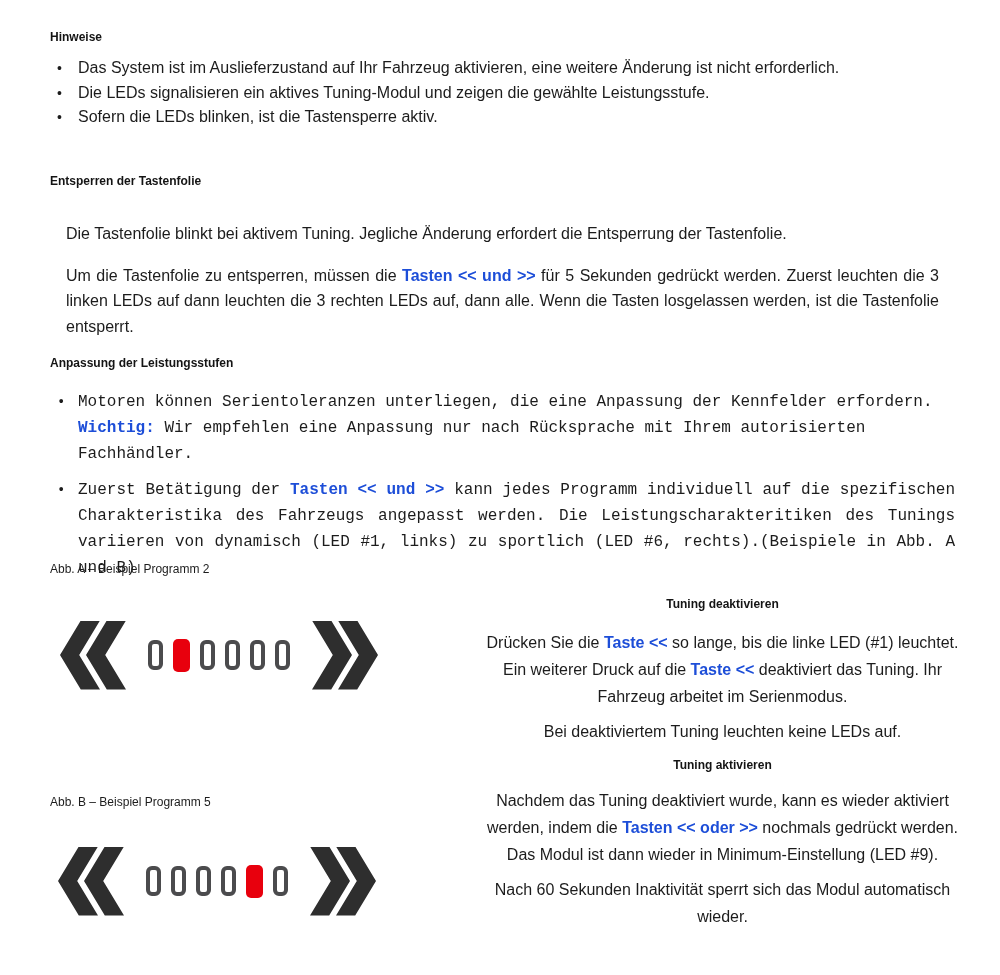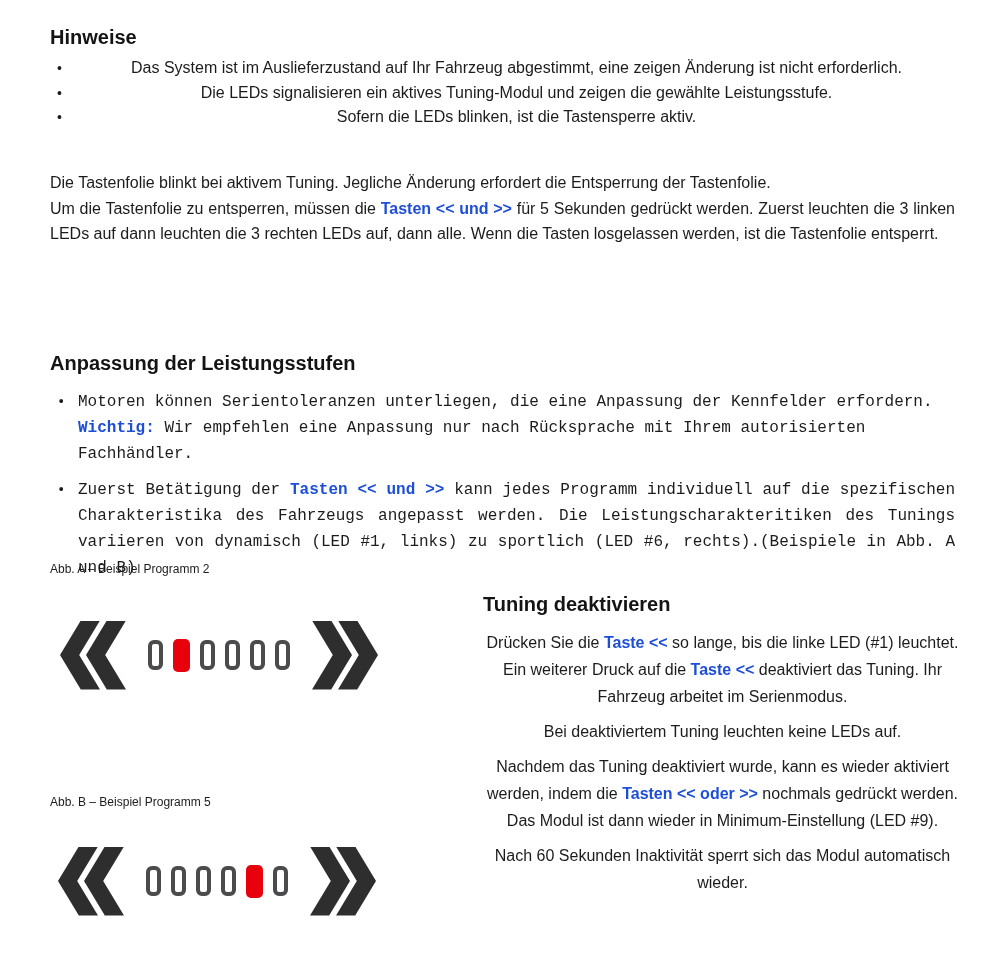--- a/index.html
+++ b/index.html
@@ -14,21 +14,21 @@
     font-family: "Liberation Sans", sans-serif;
     font-size: 16px;
     color: #1c1c1c;
     overflow: hidden;
   }
   .abs { position: absolute; }
 
   
   .section-title {
     font-weight: bold;
-    font-size: 20px;
+    font-size: 12px;
     line-height: 22px;
     margin: 0;
     color: #141414;
   }
   .just { text-align: justify; }
 
   
   .bullet-list {
     list-style: none;
     margin: 8px 0 0 0;
@@ -39,28 +39,28 @@
     padding-left: 28px;
     margin: 0;
   }
   .bullet-list li::before {
     content: "\2022";
     position: absolute;
     left: 7px;
     top: 0;
     font-size: 14px;
   }
-  #sec-hinweise li { line-height: 24.5px; text-align: center; }
+  #sec-hinweise li { line-height: 24.5px; }
   #sec-anpassung li { line-height: 26px; font-family: Liberation Mono, monospace; }
   #sec-anpassung li + li { margin-top: 10px; }
 
   #sec-hinweise { left: 50px; top: 26px; width: 905px; }
   #sec-entsperren { left: 50px; top: 170px; width: 905px; }
   #sec-entsperren .section-title { margin-bottom: 29px; }
-  #sec-entsperren p { margin: 0; line-height: 25.5px; }
+  #sec-entsperren p { margin: 16px; line-height: 25.5px; }
   #sec-anpassung { left: 50px; top: 352px; width: 905px; }
   #sec-anpassung .bullet-list { margin-top: 15px; }
 
   b { font-weight: bold; color: #1d4ed8; }
 
   
   .fig-caption {
     font-size: 12px;
     line-height: 22px;
   }
@@ -105,42 +105,43 @@
   .led.led-active {
     width: 17px;
     height: 33px;
     border: none;
     border-radius: 5px;
     background: #e8000d;
   }
 
   
   #right-col { left: 483px; top: 592px; width: 479px; }
-  #right-col .section-title { line-height: 25px; margin: 0 0 12px 0; }
+  #right-col .section-title { line-height: 25px; margin: 0 0 12px 0; text-align: center; }
   #right-col .rc-title-2 { margin: 0 0 9px 0; }
   #right-col p {
     margin: 0 0 8px 0;
     line-height: 27px;
     text-align: center;
   }
   #right-col p.last { margin-bottom: 16px; }
 </style>
 </head>
 <body>
 
 <section class="abs" id="sec-hinweise">
   <h2 class="section-title">Hinweise</h2>
   <ul class="bullet-list">
-    <li class="just">Das System ist im Auslieferzustand auf Ihr Fahrzeug abgestimmt, eine zeigen Änderung ist nicht erforderlich.</li>
+    <li class="just">Das System ist im Auslieferzustand auf Ihr Fahrzeug aktivieren, eine weitere Änderung ist nicht erforderlich.</li>
     <li>Die LEDs signalisieren ein aktives Tuning-Modul und zeigen die gewählte Leistungsstufe.</li>
     <li>Sofern die LEDs blinken, ist die Tastensperre aktiv.</li>
   </ul>
 </section>
 
 <section class="abs" id="sec-entsperren">
+  <h2 class="section-title">Entsperren der Tastenfolie</h2>
   <p>Die Tastenfolie blinkt bei aktivem Tuning. Jegliche Änderung erfordert die Entsperrung der Tastenfolie.</p>
   <p class="just"><span>Um die Tastenfolie zu entsperren, müssen die </span><b>Tasten &lt;&lt; und &gt;&gt;</b><span> für 5 Sekunden gedrückt werden. Zuerst leuchten die 3 linken LEDs auf dann leuchten die 3 rechten LEDs auf, dann alle. Wenn die Tasten losgelassen werden, ist die Tastenfolie entsperrt.</span></p>
 </section>
 
 <section class="abs" id="sec-anpassung">
   <h2 class="section-title">Anpassung der Leistungsstufen</h2>
   <ul class="bullet-list">
     <li><span>Motoren können Serientoleranzen unterliegen, die eine Anpassung der Kennfelder erfordern.</span><br><b>Wichtig:</b><span> Wir empfehlen eine Anpassung nur nach Rücksprache mit Ihrem autorisierten Fachhändler.</span></li>
     <li class="just"><span>Zuerst Betätigung der </span><b>Tasten &lt;&lt; und &gt;&gt;</b><span> kann jedes Programm individuell auf die spezifischen Charakteristika des Fahrzeugs angepasst werden. Die Leistungscharakteritiken des Tunings variieren von dynamisch (LED #1, links) zu sportlich (LED #6, rechts).(Beispiele in Abb. A und B)</span></li>
   </ul>
@@ -183,15 +184,16 @@
   <div class="chev-pair">
     <div class="chev right"></div>
     <div class="chev right"></div>
   </div>
 </div>
 
 <section class="abs" id="right-col">
   <h2 class="section-title">Tuning deaktivieren</h2>
   <p class="just"><span>Drücken Sie die </span><b>Taste &lt;&lt;</b><span> so lange, bis die linke LED (#1) leuchtet. Ein weiterer Druck auf die </span><b>Taste &lt;&lt;</b><span> deaktiviert das Tuning. Ihr Fahrzeug arbeitet im Serienmodus.</span></p>
   <p>Bei deaktiviertem Tuning leuchten keine LEDs auf.</p>
+  <h2 class="section-title rc-title-2">Tuning aktivieren</h2>
   <p class="just"><span>Nachdem das Tuning deaktiviert wurde, kann es wieder aktiviert werden, indem die </span><b>Tasten &lt;&lt; oder &gt;&gt;</b><span> nochmals gedrückt werden. Das Modul ist dann wieder in Minimum-Einstellung (LED #9).</span></p>
   <p class="just last">Nach 60 Sekunden Inaktivität sperrt sich das Modul automatisch wieder.</p>
 </section>
 
 </body></html>

